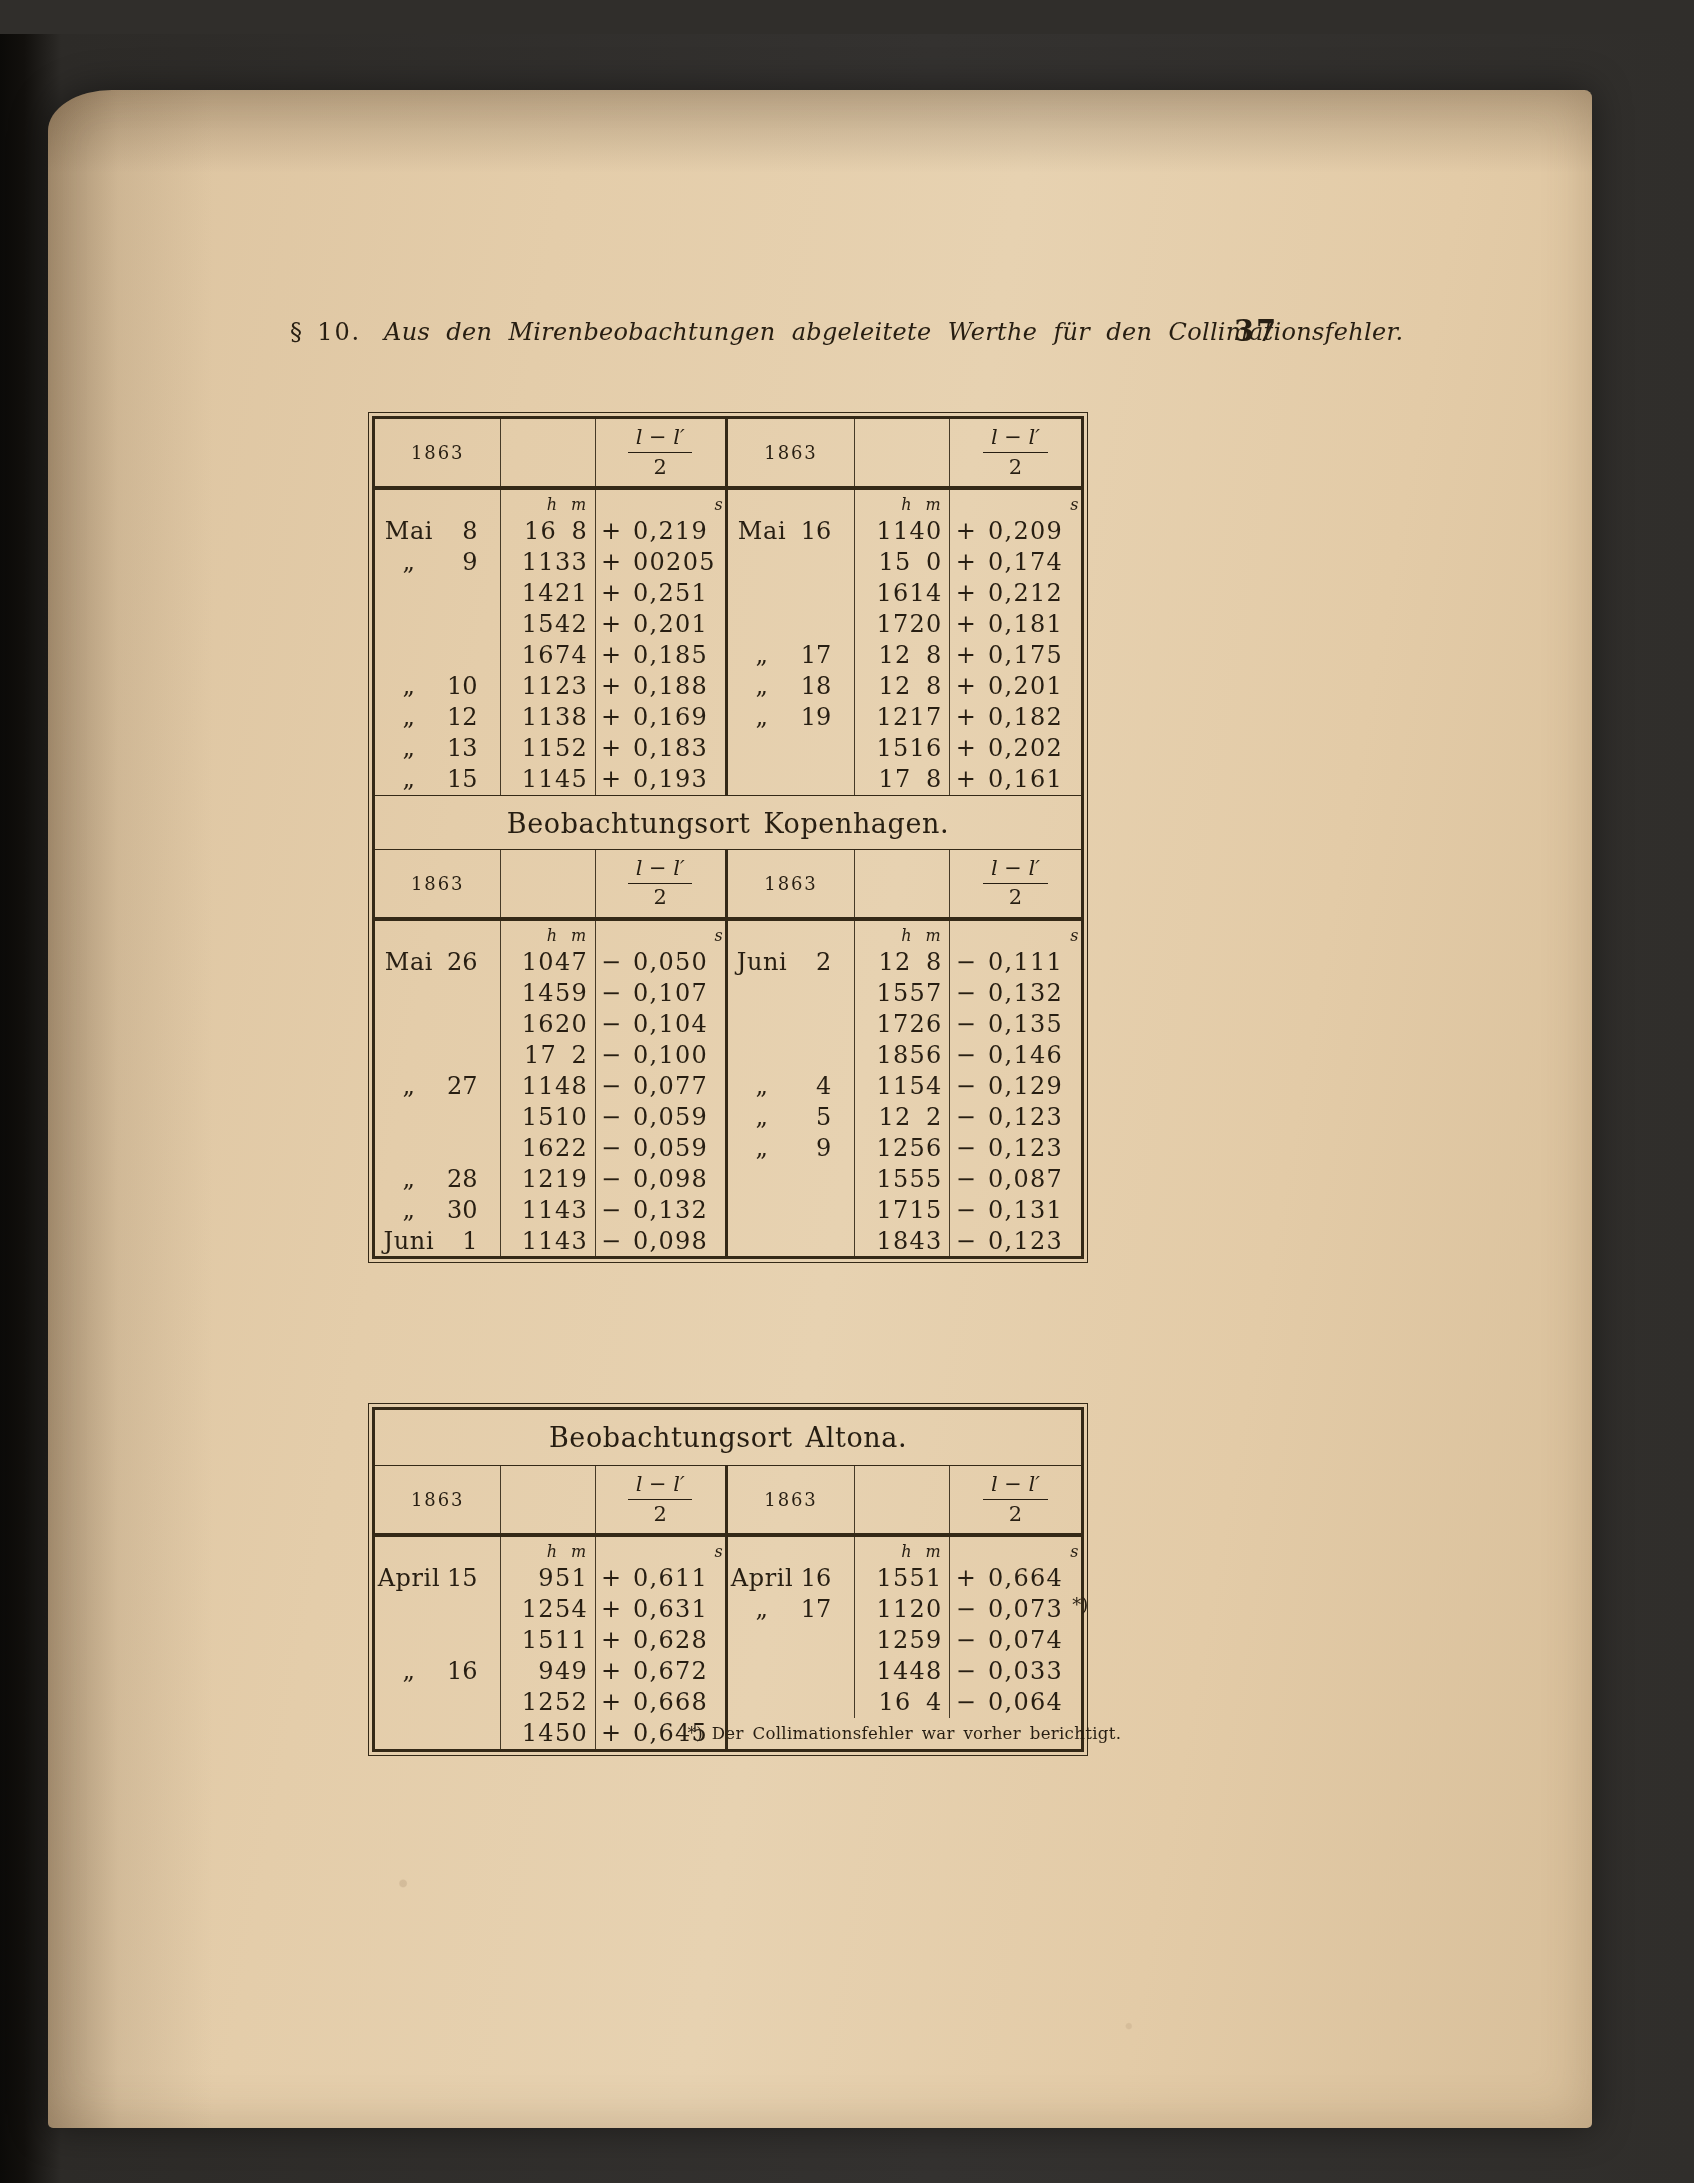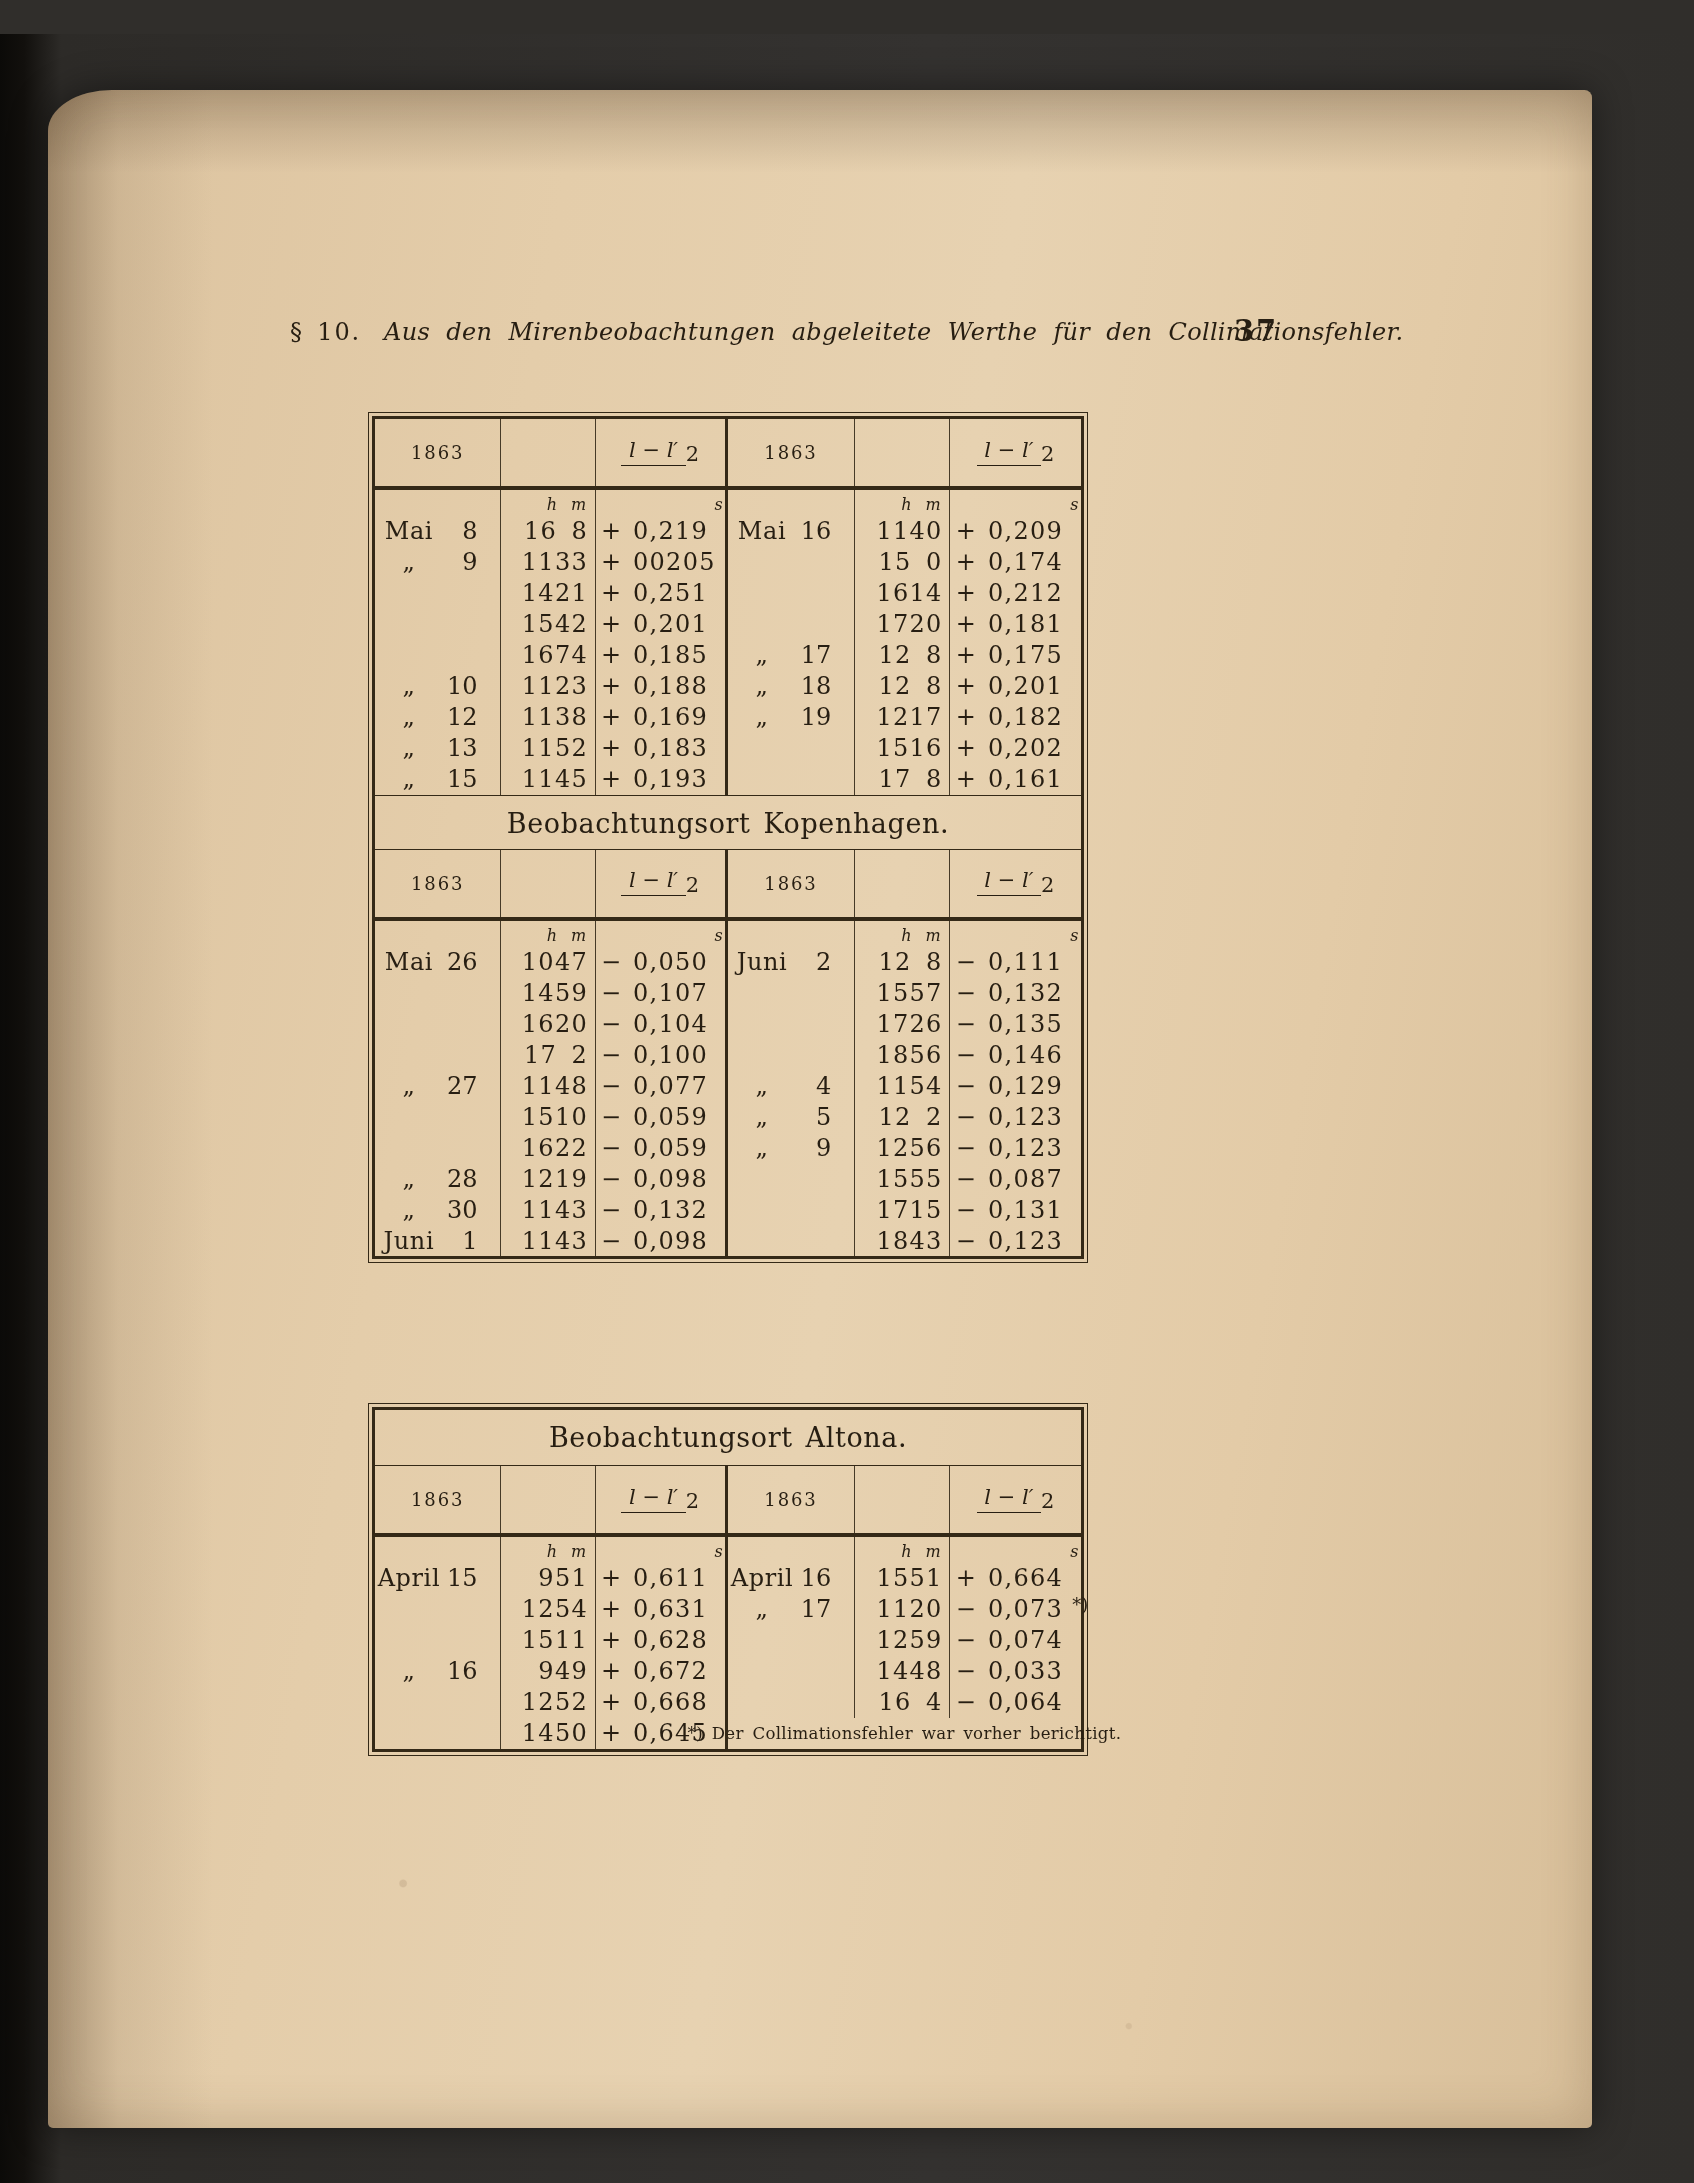--- a/index.html
+++ b/index.html
@@ -50,21 +50,21 @@
   .headrow{display:flex;height:71px;border-bottom:4.5px solid var(--rule);}
   .half{width:50%;display:flex;flex-direction:column;}
   .headrow .half{flex-direction:row;}
   .half.l{border-right:3.2px solid var(--rule);}
   .c{display:flex;align-items:center;height:100%;}
   .c1{width:36%;border-right:1.3px solid #463a27;}
   .c2{width:27%;border-right:1.3px solid #463a27;}
   .c3{width:37%;}
   .headrow .c{justify-content:center;}
   .year{font-size:18px;letter-spacing:1.9px;}
-  .frac{display:flex;flex-direction:row;align-items:center;font-size:21px;line-height:1;}
+  .frac{display:flex;flex-direction:column;align-items:center;font-size:21px;line-height:1;}
   .ftop{font-style:italic;padding:0 7.6px 3.8px;border-bottom:1.9px solid var(--ink);}
   .fbot{padding-top:3.8px;}
   
   .rows{position:relative;}
   .row{display:flex;height:31px;font-size:24px;align-items:center;}
   .date .dmonth{flex:0 0 54%;text-align:center;letter-spacing:0.6px;}
   .date .dday{flex:1;text-align:right;padding-right:18%;}
   .time .th{flex:1;text-align:right;letter-spacing:1.3px;}
   .time .tm{flex:0 0 40%;text-align:right;padding-right:7%;letter-spacing:1.3px;}
   .val .vsign{flex:0 0 24%;text-align:center;}

